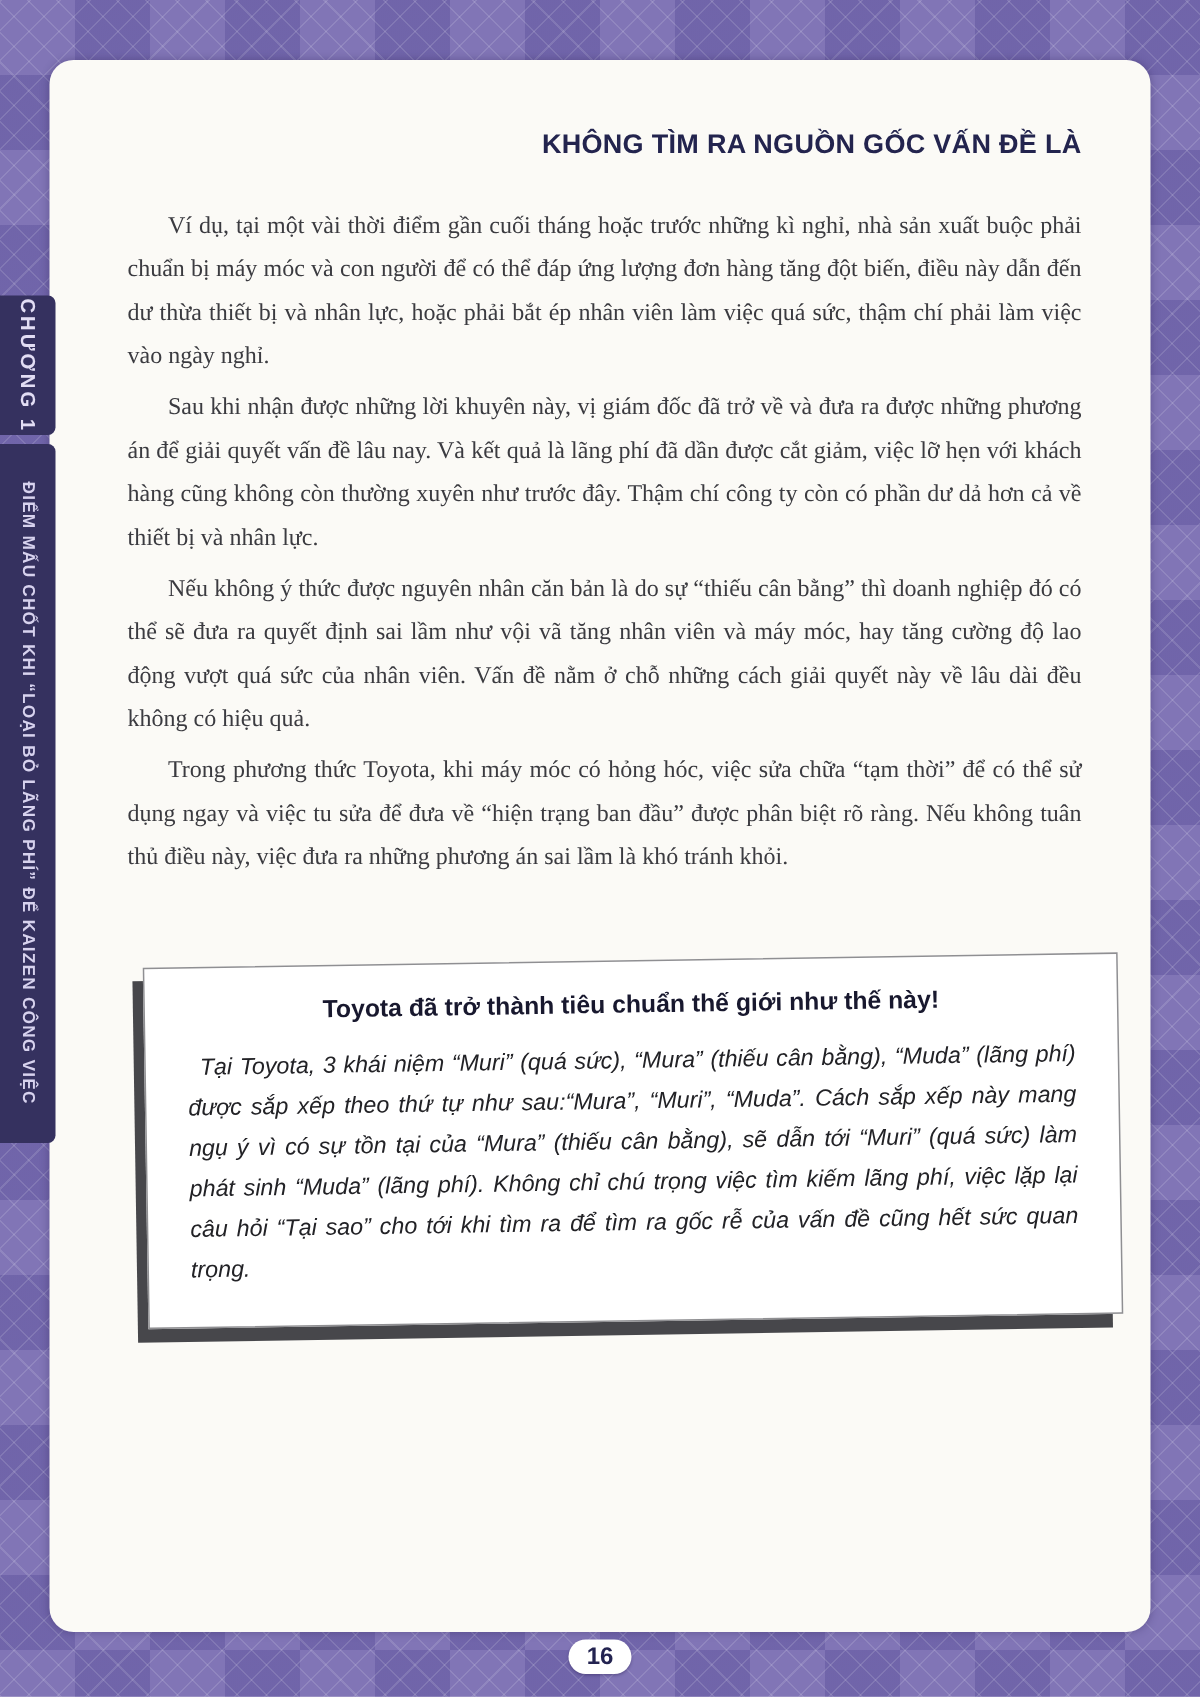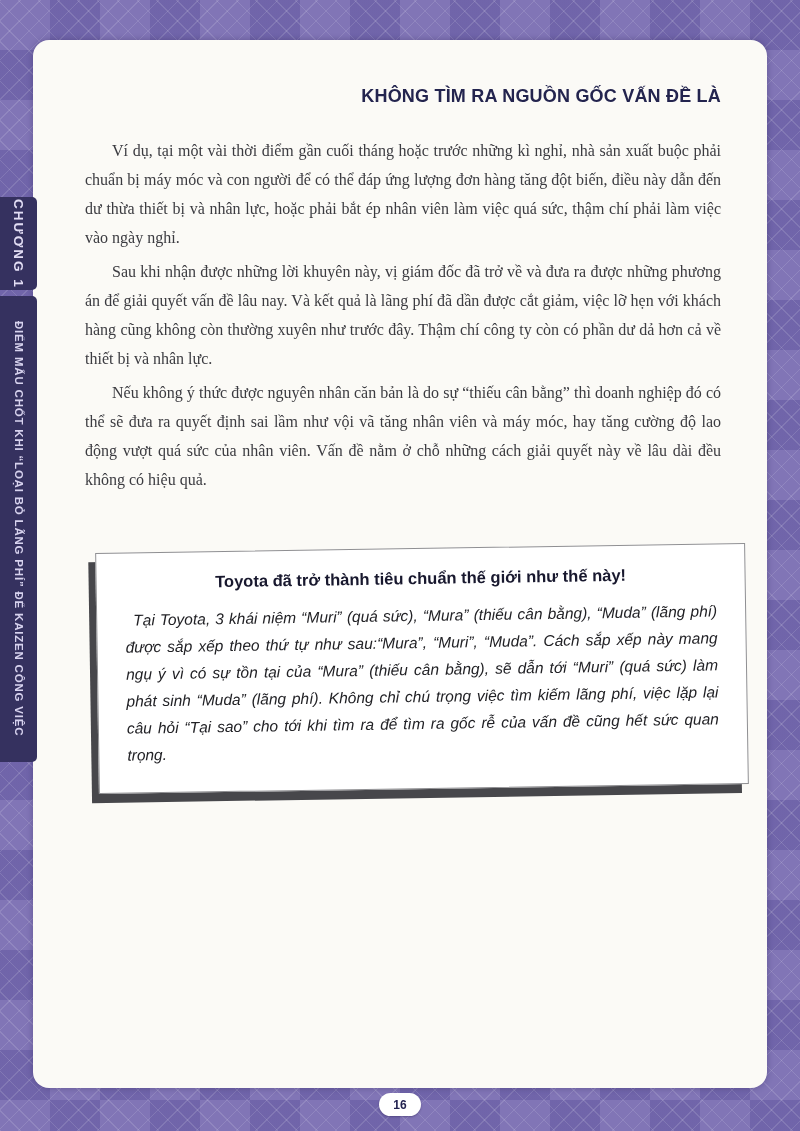--- a/index.html
+++ b/index.html
@@ -66,39 +66,40 @@
     writing-mode:vertical-rl;text-orientation:mixed;
     font-weight:bold;white-space:nowrap;
   }
   .sidebar-chapter-box .vtext{font-size:13.5px;letter-spacing:2px;}
   .sidebar-title-box .vtext{font-size:11.5px;letter-spacing:0.8px;}
   .page-num{
     position:absolute;left:50%;top:1093px;transform:translateX(-50%);
     background:#ffffff;border-radius:12px;
     min-width:34px;height:23px;padding:0 4px;
     display:flex;align-items:center;justify-content:center;
-    font-weight:bold;font-size:12px;color:#232350;
+    font-weight:bold;font-size:16px;color:#232350;
     box-shadow:0 1px 2px rgba(40,30,80,0.4);
   }
 </style>
 </head>
 <body>
 
 <div class="scene">
 
   <div class="page">
 
     <div class="heading">
       <div>KHÔNG TÌM RA NGUỒN GỐC VẤN ĐỀ LÀ</div>
     </div>
 
     <div class="body-text">
       <p class="para">Ví dụ, tại một vài thời điểm gần cuối tháng hoặc trước những kì nghỉ, nhà sản xuất buộc phải chuẩn bị máy móc và con người để có thể đáp ứng lượng đơn hàng tăng đột biến, điều này dẫn đến dư thừa thiết bị và nhân lực, hoặc phải bắt ép nhân viên làm việc quá sức, thậm chí phải làm việc vào ngày nghỉ.</p>
       <p class="para">Sau khi nhận được những lời khuyên này, vị giám đốc đã trở về và đưa ra được những phương án để giải quyết vấn đề lâu nay. Và kết quả là lãng phí đã dần được cắt giảm, việc lỡ hẹn với khách hàng cũng không còn thường xuyên như trước đây. Thậm chí công ty còn có phần dư dả hơn cả về thiết bị và nhân lực.</p>
       <p class="para">Nếu không ý thức được nguyên nhân căn bản là do sự “thiếu cân bằng” thì doanh nghiệp đó có thể sẽ đưa ra quyết định sai lầm như vội vã tăng nhân viên và máy móc, hay tăng cường độ lao động vượt quá sức của nhân viên. Vấn đề nằm ở chỗ những cách giải quyết này về lâu dài đều không có hiệu quả.</p>
+      <p class="para">Trong phương thức Toyota, khi máy móc có hỏng hóc, việc sửa chữa “tạm thời” để có thể sử dụng ngay và việc tu sửa để đưa về “hiện trạng ban đầu” được phân biệt rõ ràng. Nếu không tuân thủ điều này, việc đưa ra những phương án sai lầm là khó tránh khỏi.</p>
     </div>
 
     <div class="callout">
       <div class="callout-title">Toyota đã trở thành tiêu chuẩn thế giới như thế này!</div>
       <p class="callout-body">Tại Toyota, 3 khái niệm “Muri” (quá sức), “Mura” (thiếu cân bằng), “Muda” (lãng phí) được sắp xếp theo thứ tự như sau:“Mura”, “Muri”, “Muda”. Cách sắp xếp này mang ngụ ý vì có sự tồn tại của “Mura” (thiếu cân bằng), sẽ dẫn tới “Muri” (quá sức) làm phát sinh “Muda” (lãng phí). Không chỉ chú trọng việc tìm kiếm lãng phí, việc lặp lại câu hỏi “Tại sao” cho tới khi tìm ra để tìm ra gốc rễ của vấn đề cũng hết sức quan trọng.</p>
     </div>
 
   </div>
 
   <div class="sidebar-chapter-box">

